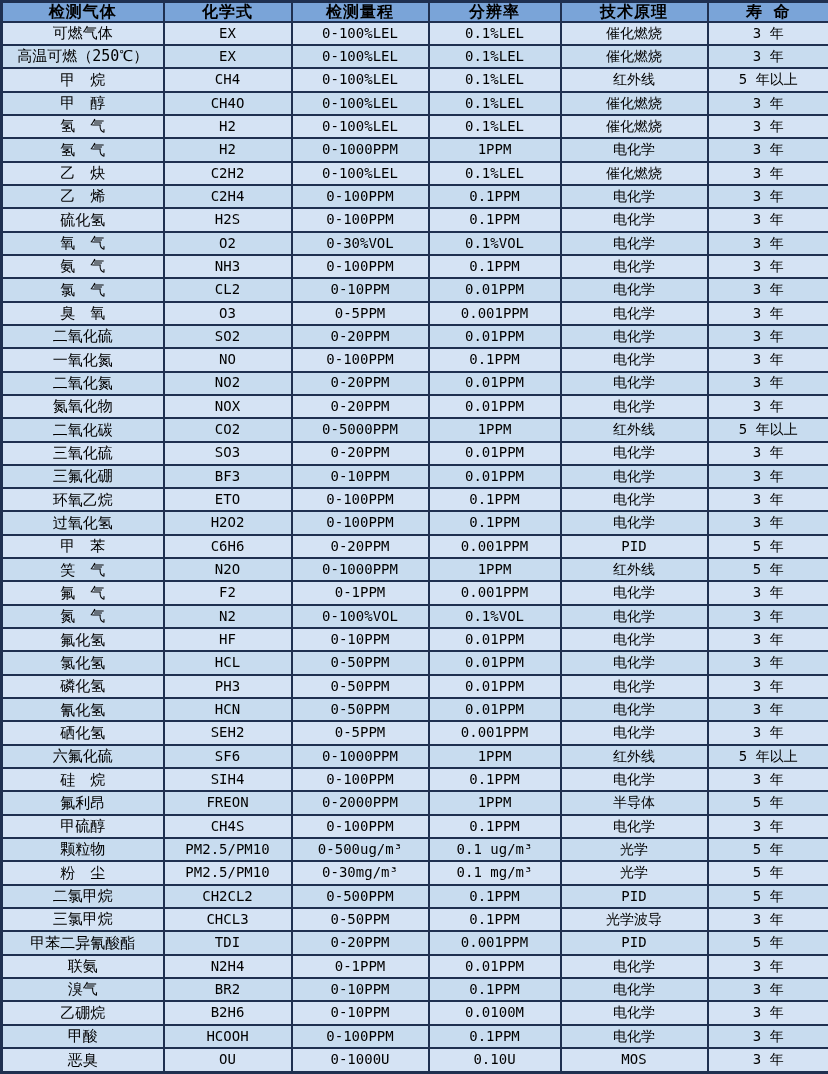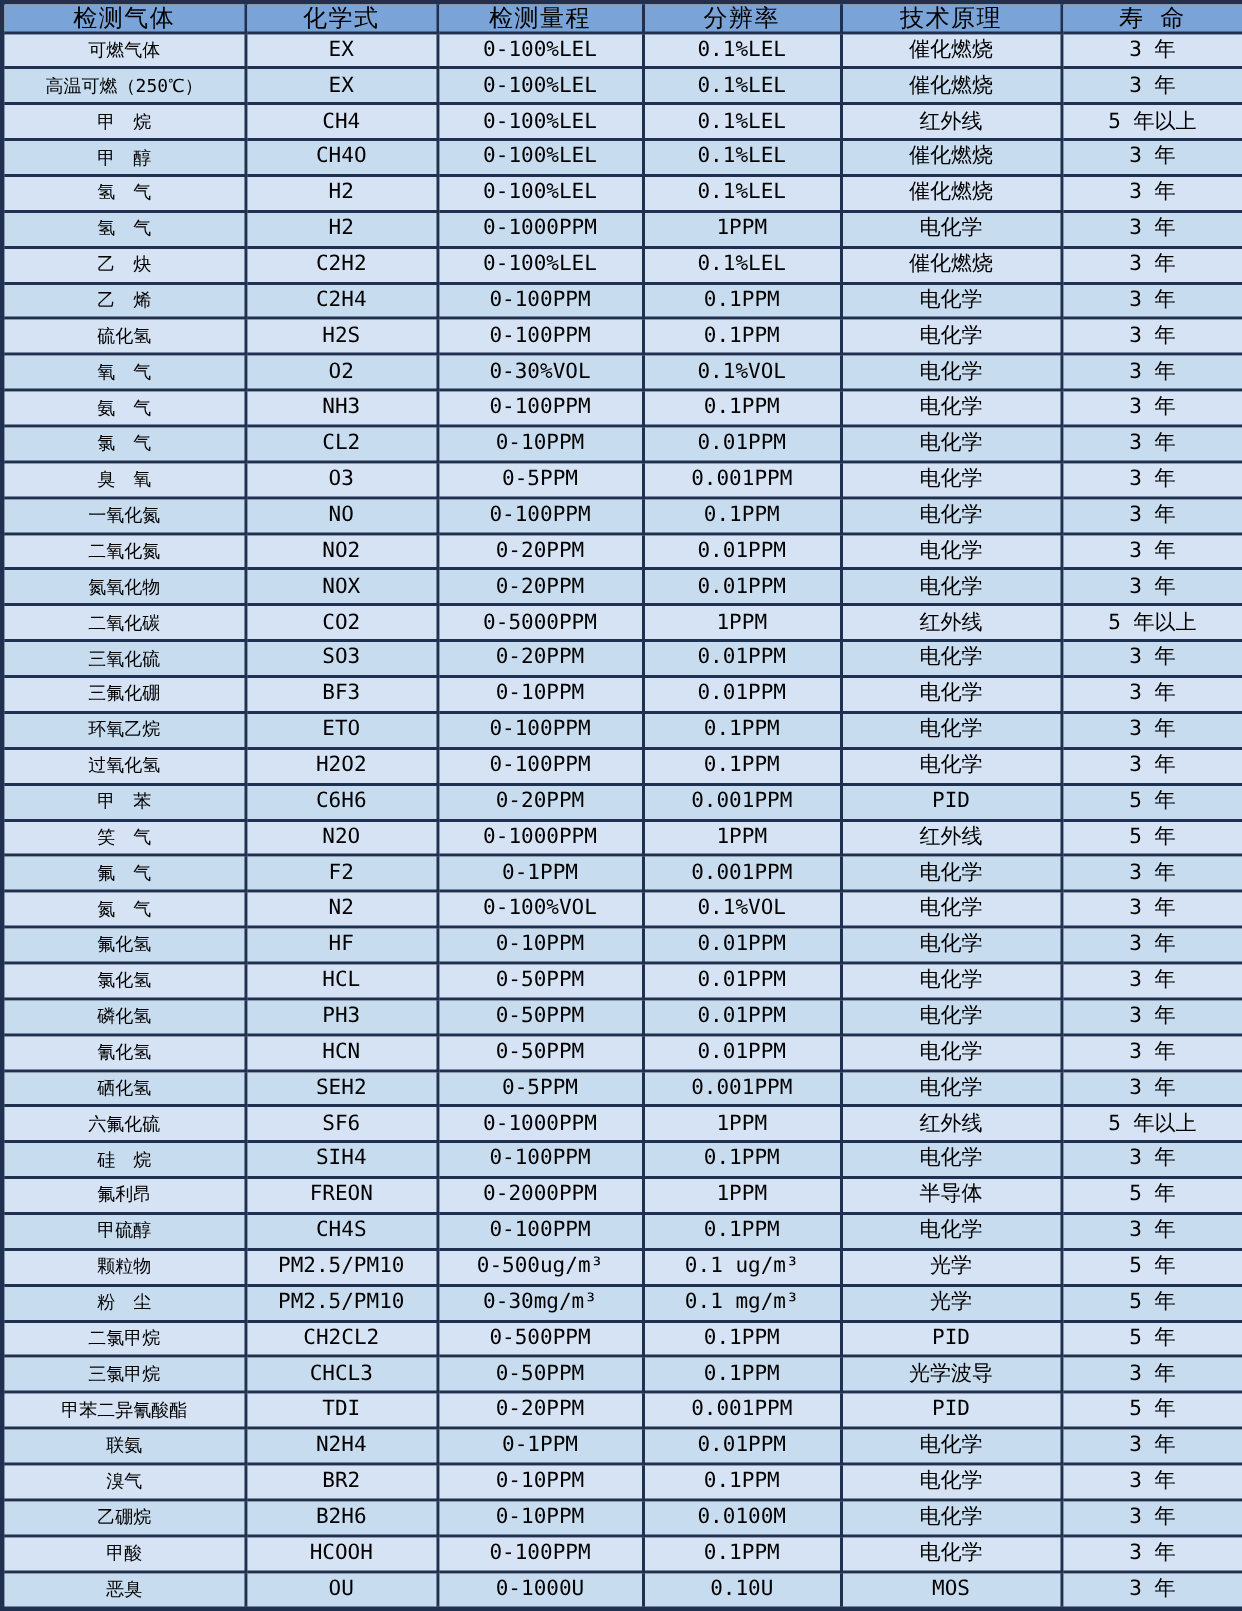--- a/index.html
+++ b/index.html
@@ -25,28 +25,28 @@
     text-align: center;
     vertical-align: middle;
     padding: 0;
     white-space: nowrap;
     overflow: hidden;
     line-height: 1.1;
   }
   .spec-table thead th {
     background: var(--header-bg, #7aa4d8);
     font-size: 16px;
-    font-weight: normal;
+    font-weight: bold;
     letter-spacing: 1px;
   }
   .spec-table tbody td {
     font-size: 14px;
   }
   .spec-table tbody td.col-gas {
-    font-size: 12px;
+    font-size: 15px;
   }
   .spec-table tbody tr:nth-child(odd) td {
     background: var(--row-odd, #d5e3f4);
   }
   .spec-table tbody tr:nth-child(even) td {
     background: var(--row-even, #c8dcef);
   }
   col.c-gas        { width: 162px; }
   col.c-formula    { width: 128px; }
   col.c-range      { width: 137px; }
@@ -175,20 +175,28 @@
       </tr>
       <tr>
         <td class="col-gas">臭　氧</td>
         <td class="col-formula">O3</td>
         <td class="col-range">0-5PPM</td>
         <td class="col-resolution">0.001PPM</td>
         <td class="col-principle">电化学</td>
         <td class="col-life">3 年</td>
       </tr>
       <tr>
+        <td class="col-gas">二氧化硫</td>
+        <td class="col-formula">SO2</td>
+        <td class="col-range">0-20PPM</td>
+        <td class="col-resolution">0.01PPM</td>
+        <td class="col-principle">电化学</td>
+        <td class="col-life">3 年</td>
+      </tr>
+      <tr>
         <td class="col-gas">一氧化氮</td>
         <td class="col-formula">NO</td>
         <td class="col-range">0-100PPM</td>
         <td class="col-resolution">0.1PPM</td>
         <td class="col-principle">电化学</td>
         <td class="col-life">3 年</td>
       </tr>
       <tr>
         <td class="col-gas">二氧化氮</td>
         <td class="col-formula">NO2</td>

